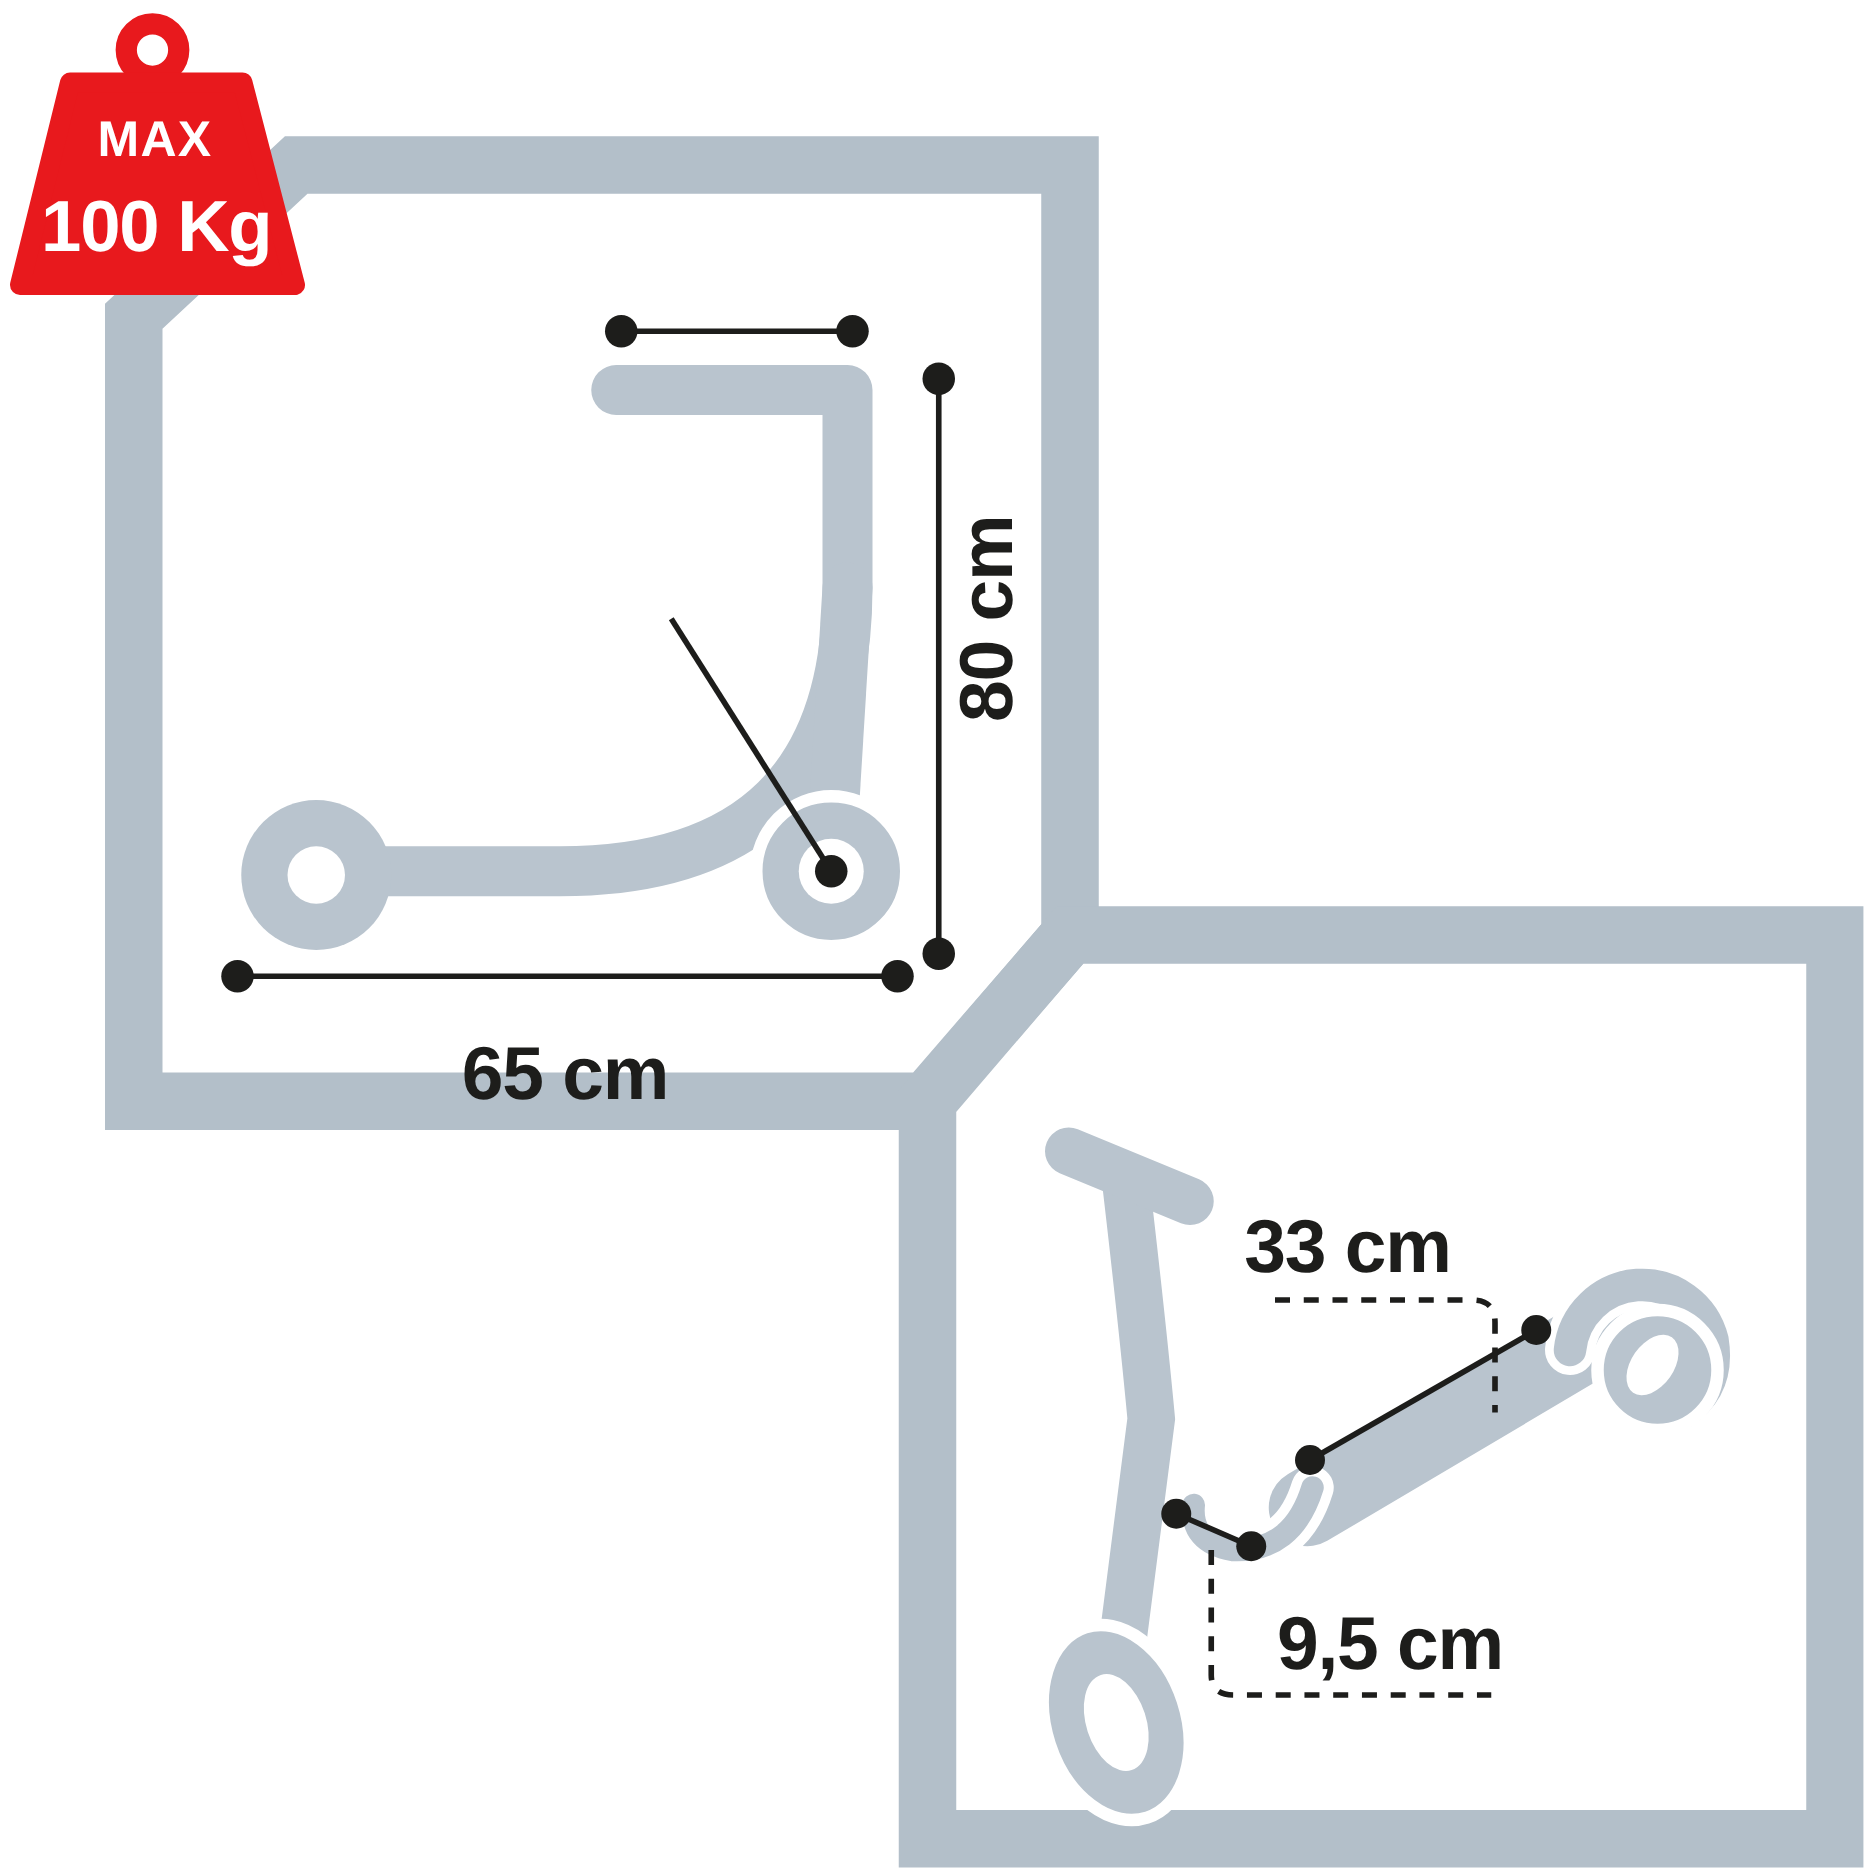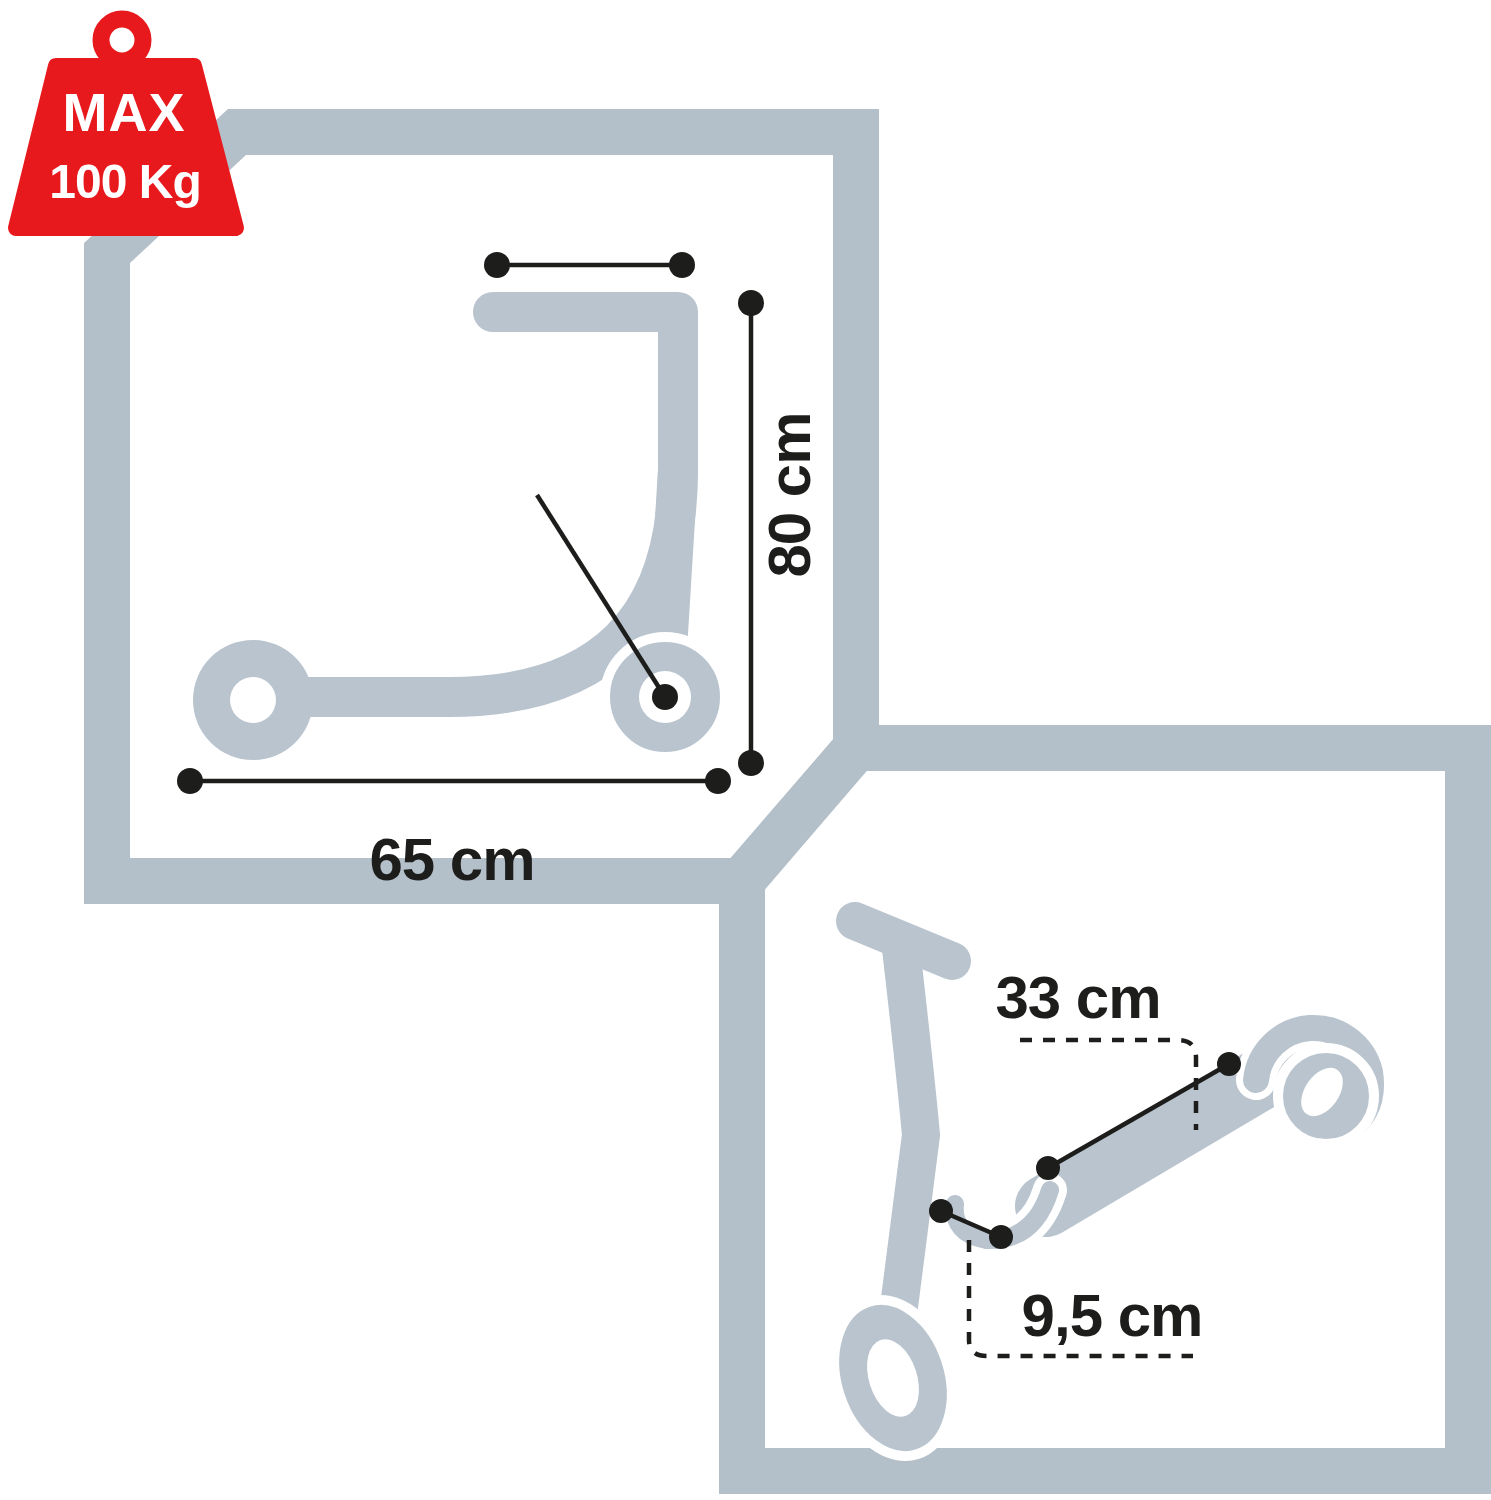--- a/index.html
+++ b/index.html
@@ -22,22 +22,22 @@
   }
   .lbl.rot{transform:translate(-50%,-50%) rotate(-90deg);}
   .badge-text{
     position:absolute;
     transform:translate(-50%,-50%);
     font-weight:700;
     color:#ffffff;
     white-space:nowrap;
     letter-spacing:-1px;
   }
-  .badge-max{font-size:54px;letter-spacing:1px;}
-  .badge-kg{font-size:48px;}
+  .badge-max{font-size:40px;letter-spacing:1px;}
+  .badge-kg{font-size:58px;}
 </style>
 </head>
 <body>
 
 <div class="canvas">
 
   <svg width="1491" height="1500" viewBox="0 0 1491 1500">
 
     <path d="M 107,253 L 237,132 L 856,132 L 856,748 L 741,881 L 107,881 Z" fill="none" stroke="#b3bfc9" stroke-width="46"></path>
     <path d="M 856,748 L 1468,748 L 1468,1471 L 742,1471 L 742,881 Z" fill="none" stroke="#b3bfc9" stroke-width="46"></path>

